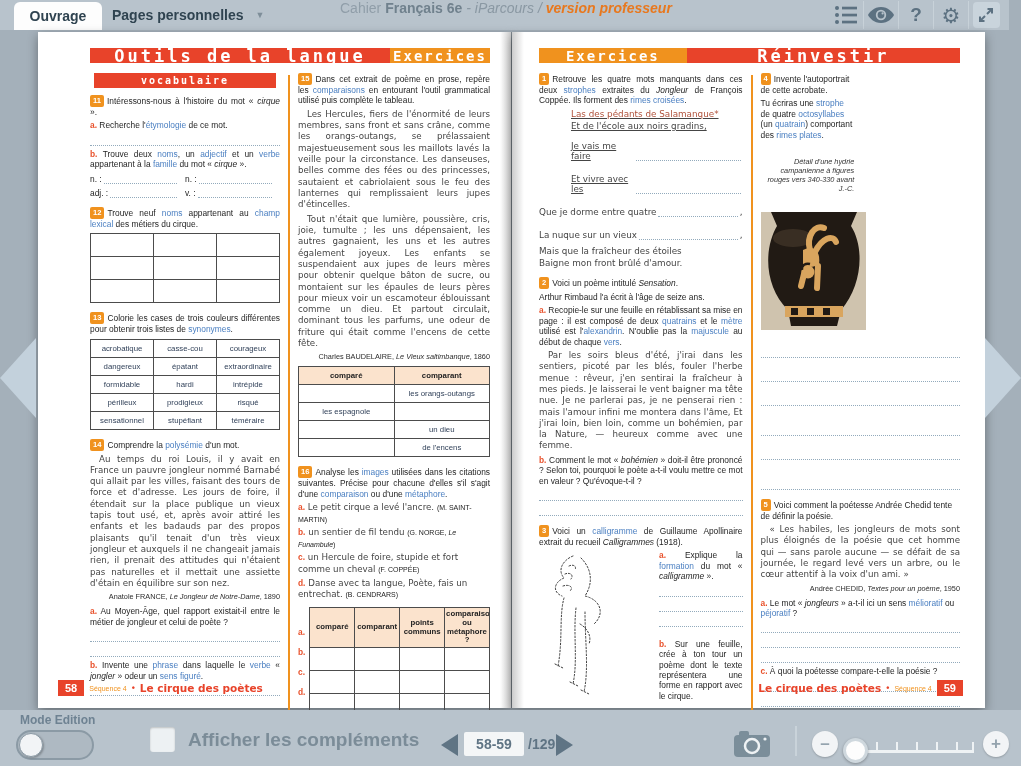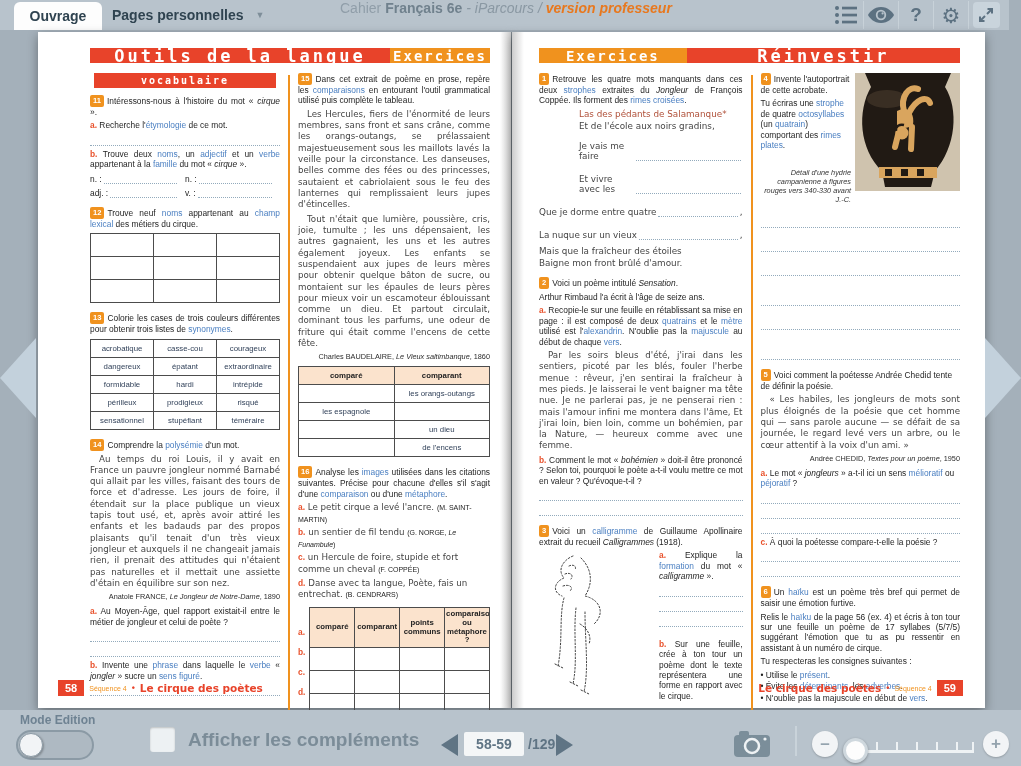--- a/index.html
+++ b/index.html
@@ -64,37 +64,37 @@
   table.tbl{width:100%;border-collapse:collapse;margin:4px 0 5px 0;table-layout:fixed;}
   .tbl td,.tbl th{border:1px solid #4c4c4c;font-size:7.8px;color:#32425a;text-align:center;padding:2px 1px;height:13px;overflow:hidden;}
   .tbl th{background:#fbe3cd;color:#222;font-weight:bold;line-height:1.1;}
   .tbl .empt{height:18px;}
 
   .fieldrow{display:flex;font-size:8.4px;color:#222;margin:4px 0;}
   .fcell{display:flex;flex:1;align-items:flex-end;margin-right:6px;}
   .fill{flex:1;border-bottom:1px dotted #92aabc;height:9px;margin:0 2px;}
 
   .pline{display:flex;align-items:flex-end;font-family:"DejaVu Sans",sans-serif;font-size:8.8px;color:#454545;margin-bottom:6px;}
-  .ind{margin-left:40px;}
+  .ind{margin-left:32px;text-decoration:underline;}
   .shortfill .fill{flex:0 0 105px;}
 
   .t16wrap{display:flex;}
   .t16labels{width:12px;padding-top:24px;}
   .t16labels div{font-size:8.4px;color:#e8512b;font-weight:bold;height:20px;}
   .t16labels div:first-child{height:20px;}
 
   .foot{position:absolute;bottom:12px;display:flex;align-items:center;gap:5px;}
   .footL{left:20px;}
   .footR{right:22px;}
   .pagebox{background:#e8432a;color:#fff;font-weight:bold;font-size:11px;padding:2px 7px;}
   .seq{font-size:7px;color:#f0921e;}
   .fdot{color:#e8432a;font-size:9px;font-weight:bold;}
   .ftitle{color:#e8432a;font-weight:bold;font-size:10.5px;font-family:"DejaVu Sans",sans-serif;}
 
-  .ex4row{display:flex;gap:4px;margin-bottom:12px;}
+  .ex4row{display:flex;gap:18px;margin-bottom:12px;flex-direction:column;}
   .ex4txt{width:47%;display:flex;flex-direction:column;}
   .cap{font-size:7.3px;font-style:italic;color:#333;text-align:right;line-height:1.25;margin-top:14px;}
   .vasebox{flex:1;}
 
   .calrow{display:flex;gap:24px;}
   .calimg{flex:0 0 96px;}
   .caltxt{flex:1;min-width:0;}
 
   
   .sarrow{position:absolute;width:0;height:0;border-top:40px solid transparent;border-bottom:40px solid transparent;cursor:pointer;}
@@ -277,21 +277,21 @@
               </table>
           </div>
 
           <div class="exblock">
             <div class="ins"><span class="exnum">14</span><span><span>Comprendre la </span><span class="blue">polysémie</span><span> d'un mot.</span></span></div>
             <div class="hand ti">Au temps du roi Louis, il y avait en France un pauvre jongleur nommé Barnabé qui allait par les villes, faisant des tours de force et d'adresse. Les jours de foire, il étendait sur la place publique un vieux tapis tout usé, et, après avoir attiré les enfants et les badauds par des propos plaisants qu'il tenait d'un très vieux jongleur et auxquels il ne changeait jamais rien, il prenait des attitudes qui n'étaient pas naturelles et il mettait une assiette d'étain en équilibre sur son nez.</div>
             <div class="attr"><span>Anatole FRANCE, </span><span class="it">Le Jongleur de Notre-Dame</span><span>, 1890</span></div>
             <div class="ins"><span class="red">a.</span><span> Au Moyen-Âge, quel rapport existait-il entre le métier de jongleur et celui de poète ?</span></div>
             <div class="ansline"></div>
             <div class="ansline"></div>
-            <div class="ins gap"><span class="red">b.</span><span> Invente une </span><span class="blue">phrase</span><span> dans laquelle le </span><span class="blue">verbe</span><span> « </span><span class="it">jongler</span><span> » sucre un </span><span class="blue">sens figuré</span><span>.</span></div>
+            <div class="ins gap"><span class="red">b.</span><span> Invente une </span><span class="blue">phrase</span><span> dans laquelle le </span><span class="blue">verbe</span><span> « </span><span class="it">jongler</span><span> » odeur un </span><span class="blue">sens figuré</span><span>.</span></div>
             <div class="ansline"></div>
           </div>
         </div>
 
         <div class="vdiv"></div>
 
         <div class="colR">
           <div class="exblock">
             <div class="ins"><span class="exnum">15</span><span><span>Dans cet extrait de poème en prose, repère les </span><span class="blue">comparaisons</span><span> en entourant l'outil grammatical utilisé puis complète le tableau.</span></span></div>
             <div class="hand ti">Les Hercules, fiers de l'énormité de leurs membres, sans front et sans crâne, comme les orangs-outangs, se prélassaient majestueusement sous les maillots lavés la veille pour la circonstance. Les danseuses, belles comme des fées ou des princesses, sautaient et cabriolaient sous le feu des lanternes qui remplissaient leurs jupes d'étincelles.</div>

